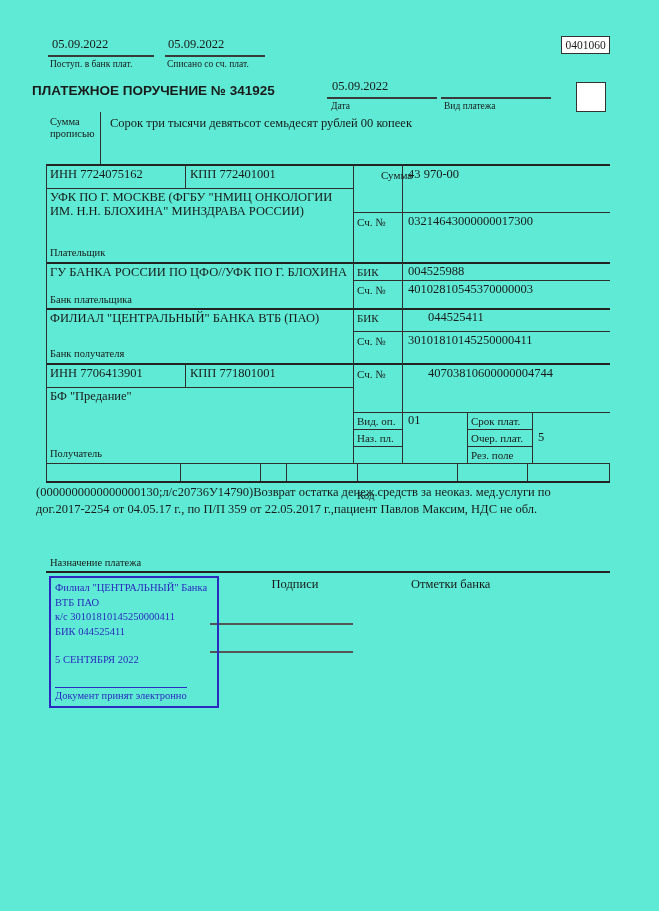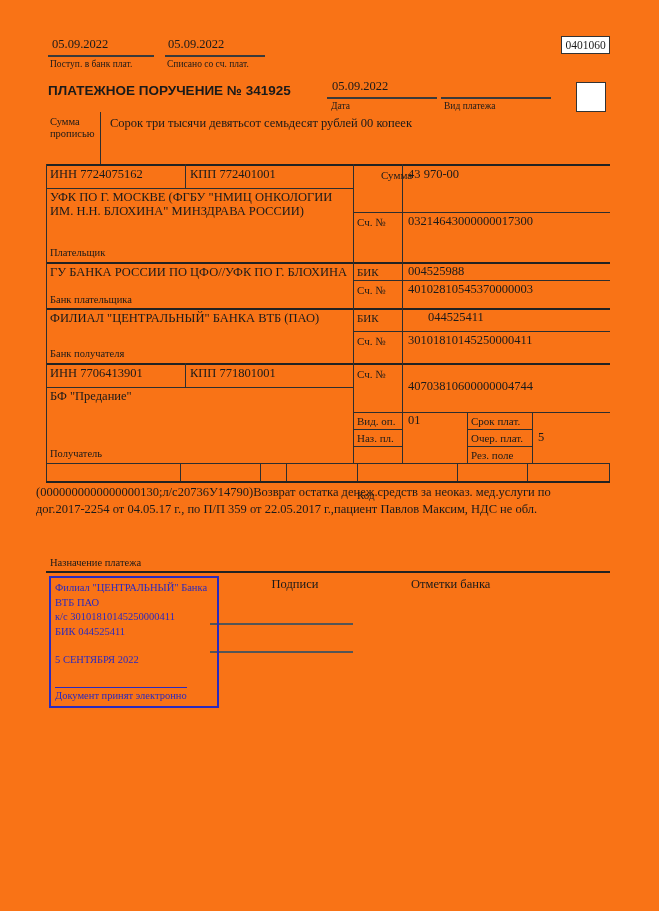--- a/index.html
+++ b/index.html
@@ -1,17 +1,17 @@
 <!DOCTYPE html>
 <html><head>
 <meta charset="utf-8">
 <style>
   html,body { margin:0; padding:0; background:#ffffff; }
   .page {
-    position:relative; width:659px; height:911px; background:#f97316;
+    position:relative; width:659px; height:911px; background:#5eead4;
     font-family:"Liberation Serif", serif; color:#1a1a1a; overflow:hidden;
   }
   .t  { position:absolute; white-space:nowrap; font-size:12.5px; line-height:1.1; }
   .sm { font-size:9.5px; }
   .md { font-size:10.5px; }
   .lb { font-size:11px; }
   .wrap { white-space:normal; }
   .h { position:absolute; height:1px; background:#2e2e2e; }
   .h2 { position:absolute; height:2px; background:#222222; }
   .v { position:absolute; width:1px; background:#2e2e2e; }
@@ -34,21 +34,21 @@
   <div class="t" style="left:52px; top:38px;">05.09.2022</div>
   <div class="underline" style="left:48px; top:55px; width:106px;"></div>
   <div class="t sm" style="left:50px; top:59px;">Поступ. в банк плат.</div>
 
   <div class="t" style="left:168px; top:38px;">05.09.2022</div>
   <div class="underline" style="left:165px; top:55px; width:100px;"></div>
   <div class="t sm" style="left:167px; top:59px;">Списано со сч. плат.</div>
 
   <div class="box" style="left:561px; top:36px; width:47px; height:16px; text-align:center; font-size:11.5px; line-height:16px;">0401060</div>
 
-  <div class="t title" style="left:48px; top:84px;">ПЛАТЕЖНОЕ ПОРУЧЕНИЕ № 341925</div>
+  <div class="t title" style="left:32px; top:84px;">ПЛАТЕЖНОЕ ПОРУЧЕНИЕ № 341925</div>
 
   <div class="t" style="left:332px; top:80px;">05.09.2022</div>
   <div class="underline" style="left:327px; top:97px; width:110px;"></div>
   <div class="t sm" style="left:331px; top:101px;">Дата</div>
 
   <div class="underline" style="left:441px; top:97px; width:110px;"></div>
   <div class="t sm" style="left:444px; top:101px;">Вид платежа</div>
 
   <div class="box" style="left:576px; top:82px; width:28px; height:28px;"></div>
 
@@ -109,21 +109,21 @@
   <div class="t" style="left:50px; top:312px;">ФИЛИАЛ "ЦЕНТРАЛЬНЫЙ" БАНКА ВТБ (ПАО)</div>
   <div class="t lb" style="left:357px; top:312px;">БИК</div>
   <div class="t" style="left:408px; top:311px;margin-left:20px;">044525411</div>
   <div class="t lb" style="left:357px; top:335px;">Сч. №</div>
   <div class="t" style="left:408px; top:334px;">30101810145250000411</div>
   <div class="t md" style="left:50px; top:348px;">Банк получателя</div>
 
   <div class="t" style="left:50px; top:367px;">ИНН 7706413901</div>
   <div class="t" style="left:190px; top:367px;">КПП 771801001</div>
   <div class="t lb" style="left:357px; top:368px;">Сч. №</div>
-  <div class="t" style="left:408px; top:367px;margin-top:13px;">40703810600000004744</div>
+  <div class="t" style="left:428px; top:367px;">40703810600000004744</div>
   <div class="t" style="left:50px; top:390px;">БФ "Предание"</div>
 
   <div class="t lb" style="left:357px; top:415px;">Вид. оп.</div>
   <div class="t" style="left:408px; top:414px;">01</div>
   <div class="t lb" style="left:471px; top:415px;">Срок плат.</div>
   <div class="t lb" style="left:357px; top:432px;text-align:right;">Наз. пл.</div>
   <div class="t lb" style="left:471px; top:432px;">Очер. плат.</div>
   <div class="t" style="left:538px; top:431px;">5</div>
   <div class="t lb" style="left:357px; top:449px;margin-top:40px;">Код</div>
   <div class="t lb" style="left:471px; top:449px;">Рез. поле</div>

